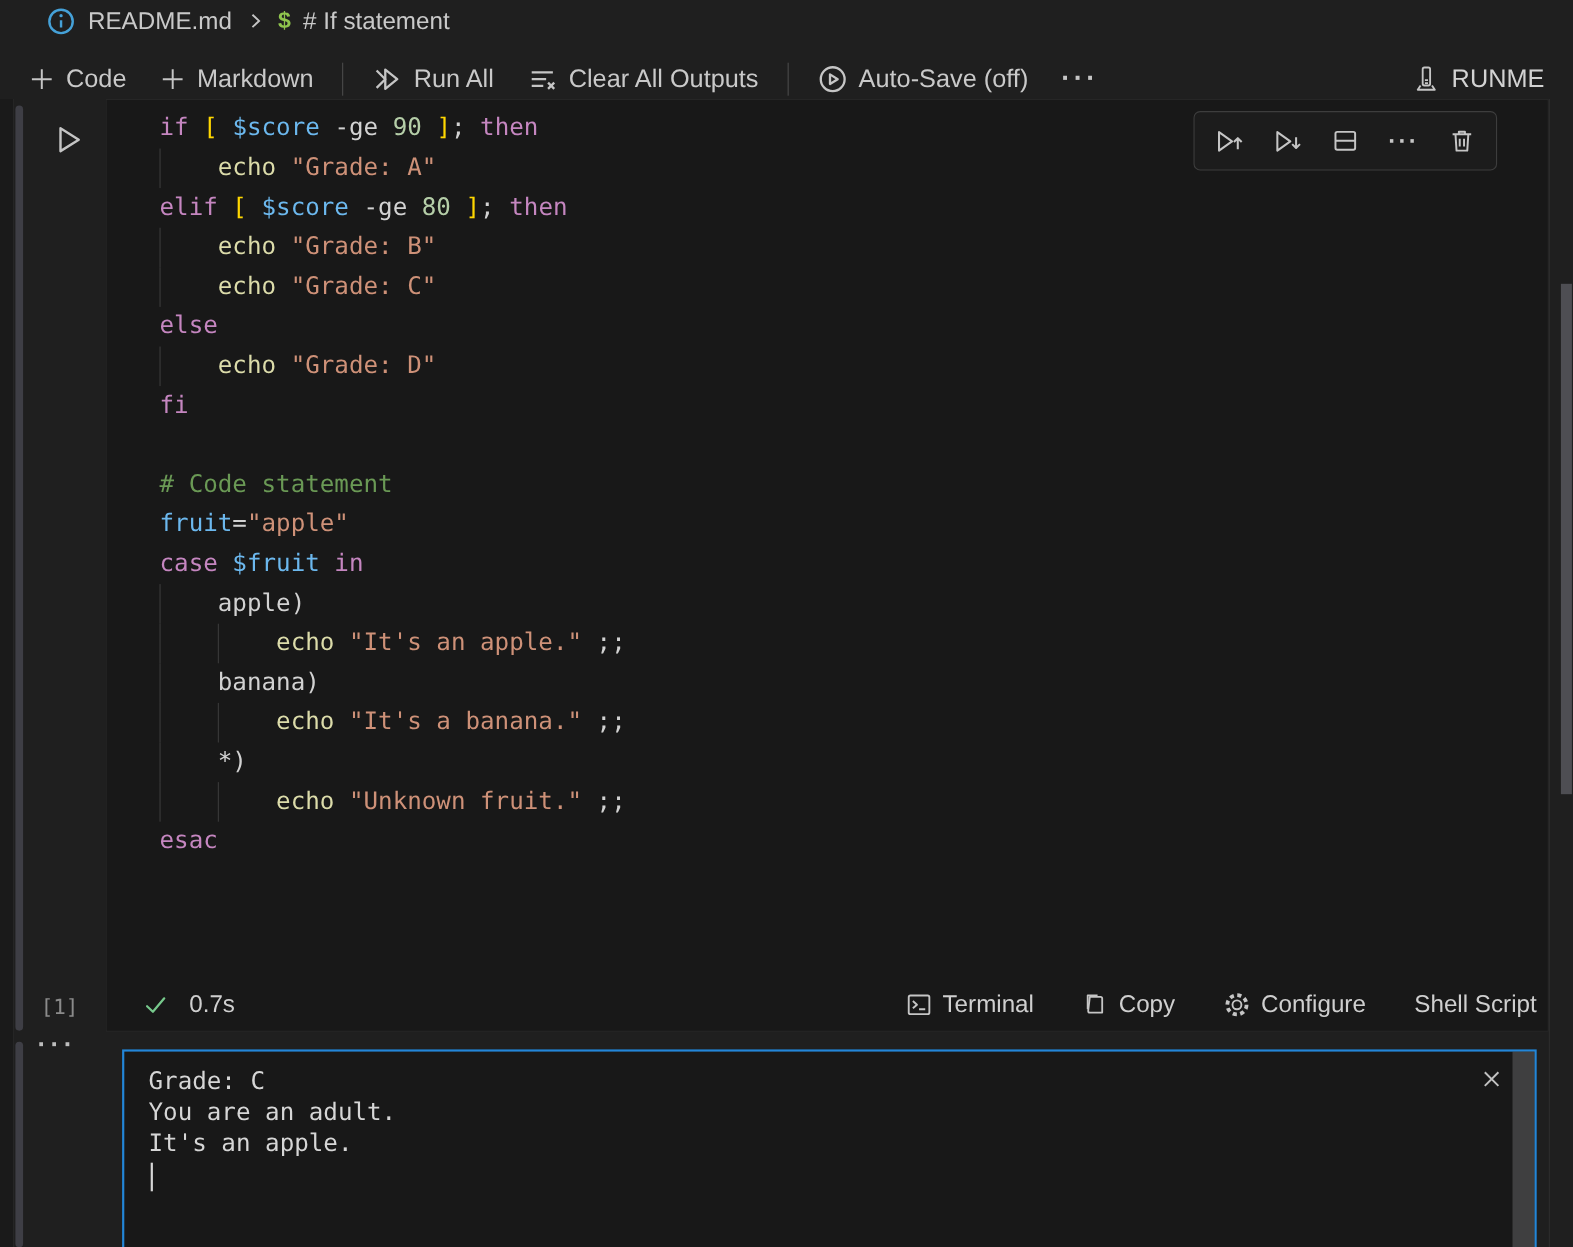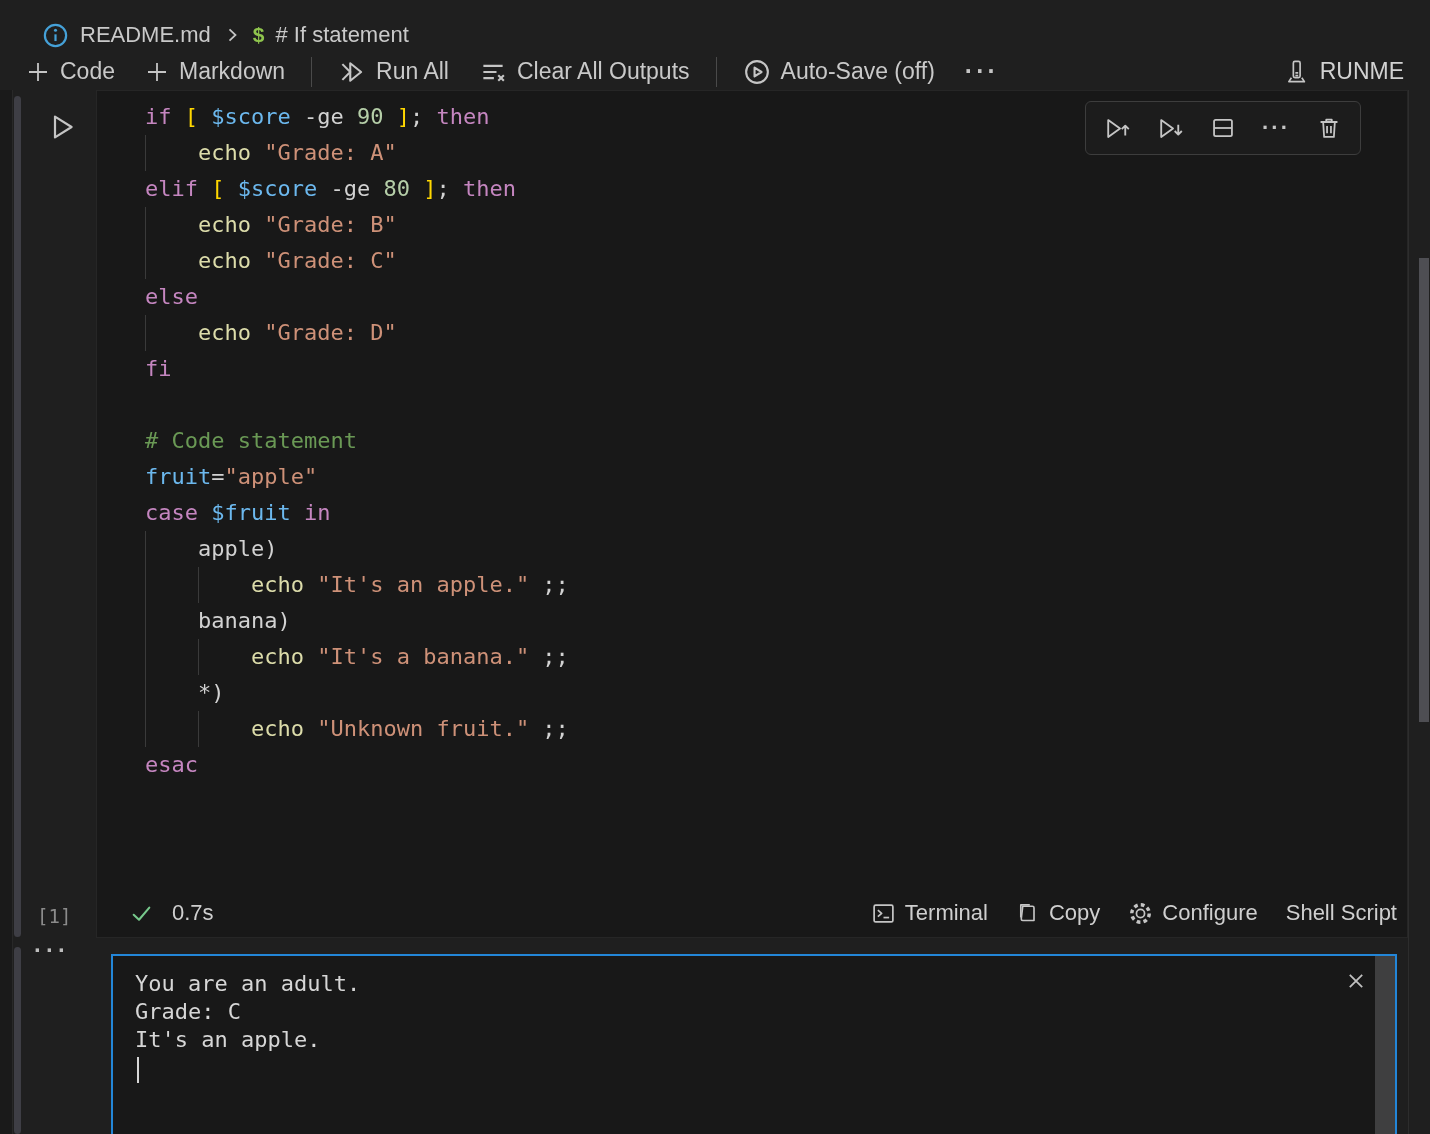--- a/index.html
+++ b/index.html
@@ -7,21 +7,21 @@
     --fnc:#DCDCAA; --brk:#FFD700; --pln:#D2D2D2; --cmt:#6A9955; --check-green:#77C98C;
     --info-blue:#45A1D8; --dollar-green:#8FC54D;
     --bg:#1f1f1f; --bg-editor:#181818; --ui:#cccccc; --muted:#8b8b8b; --line:#2b2b2b;
   }
   *{box-sizing:border-box;margin:0;padding:0}
   html,body{width:1430px;height:1134px;overflow:hidden;background:var(--bg);
     font-family:"Liberation Sans",sans-serif;color:var(--ui)}
   .app{position:relative;width:1430px;height:1134px}
 
   
-  .breadcrumb-bar{position:absolute;left:0;top:16px;width:100%;height:38px;
+  .breadcrumb-bar{position:absolute;left:0;top:0;width:100%;height:38px;
     display:flex;align-items:center;gap:11px;padding-left:42px;font-size:22px;color:#c9c9c9}
   .breadcrumb-bar .sym{color:var(--dollar-green);font-weight:700;font-size:21px}
   .chev{color:#8a8a8a}
 
   
   .toolbar{position:absolute;left:0;top:46px;width:100%;height:52px;border-bottom:1px solid var(--line);
     display:flex;align-items:center;padding:0 26px;font-size:23px;color:#c9c9c9}
   .tb-btn{display:flex;align-items:center;gap:10px;cursor:pointer;white-space:nowrap}
   .tb-gap{width:30px}
   .tb-div{width:1px;height:30px;background:#4a4a4a;margin:0 26px}
@@ -51,21 +51,21 @@
   .tk-str{color:var(--str)} .tk-fnc{color:var(--fnc)} .tk-brk{color:var(--brk)}
   .tk-pln{color:var(--pln)} .tk-cmt{color:var(--cmt)}
 
   .cell-toolbar{position:absolute;top:10px;right:46px;height:54px;display:flex;align-items:center;
     gap:26px;padding:0 18px;background:#1c1c1c;border:1px solid #3d3d3d;border-radius:6px}
   .ct-btn{color:#c5c5c5;cursor:pointer;display:flex}
   .ct-more{font-size:22px;font-weight:700;letter-spacing:2px;line-height:26px}
 
   .status-row{position:absolute;left:0;right:0;bottom:0;height:48px;display:flex;align-items:center;
     gap:18px;padding:0 10px 0 32px;font-size:22px;color:#cfcfcf}
-  .status-right{margin-left:auto;display:flex;align-items:flex-end;gap:28px}
+  .status-right{margin-left:auto;display:flex;align-items:flex-end;gap:44px}
   .st-item{display:flex;align-items:center;gap:9px;cursor:pointer;white-space:nowrap}
   .check{color:var(--check-green)}
 
   
   .output-box{position:absolute;left:111px;top:864px;width:1286px;height:300px;
     background:var(--bg-editor);border:2px solid var(--focus-border)}
   .terminal{padding:14px 60px 0 22px;font-family:"DejaVu Sans Mono",monospace;font-size:22px;
     line-height:28px;color:#d6d6d6}
   .cursor{width:2px;height:26px;background:#d6d6d6;margin:3px 0 0 2px}
   .out-close{position:absolute;top:14px;right:28px;color:#c0c0c0;cursor:pointer;display:flex}
@@ -265,22 +265,22 @@
           <span class="st-item">
             <span>Shell Script</span>
           </span>
         </span>
       </div>
     </div>
 
     <div class="output-box">
       <div class="terminal">
         <div id="out-lines">
+            <div class="out-line">Grade: C</div>
             <div class="out-line">You are an adult.</div>
-            <div class="out-line">Grade: C</div>
             <div class="out-line">It's an apple.</div>
           </div>
         <div class="cursor"></div>
       </div>
       <span class="out-close">
         <svg width="22" height="22" viewBox="0 0 16 16" fill="none" stroke="currentColor" stroke-width="1.3">
           <path d="M3.5 3.5l9 9M12.5 3.5l-9 9"></path>
         </svg>
       </span>
       <div class="out-scrollbar"></div>

